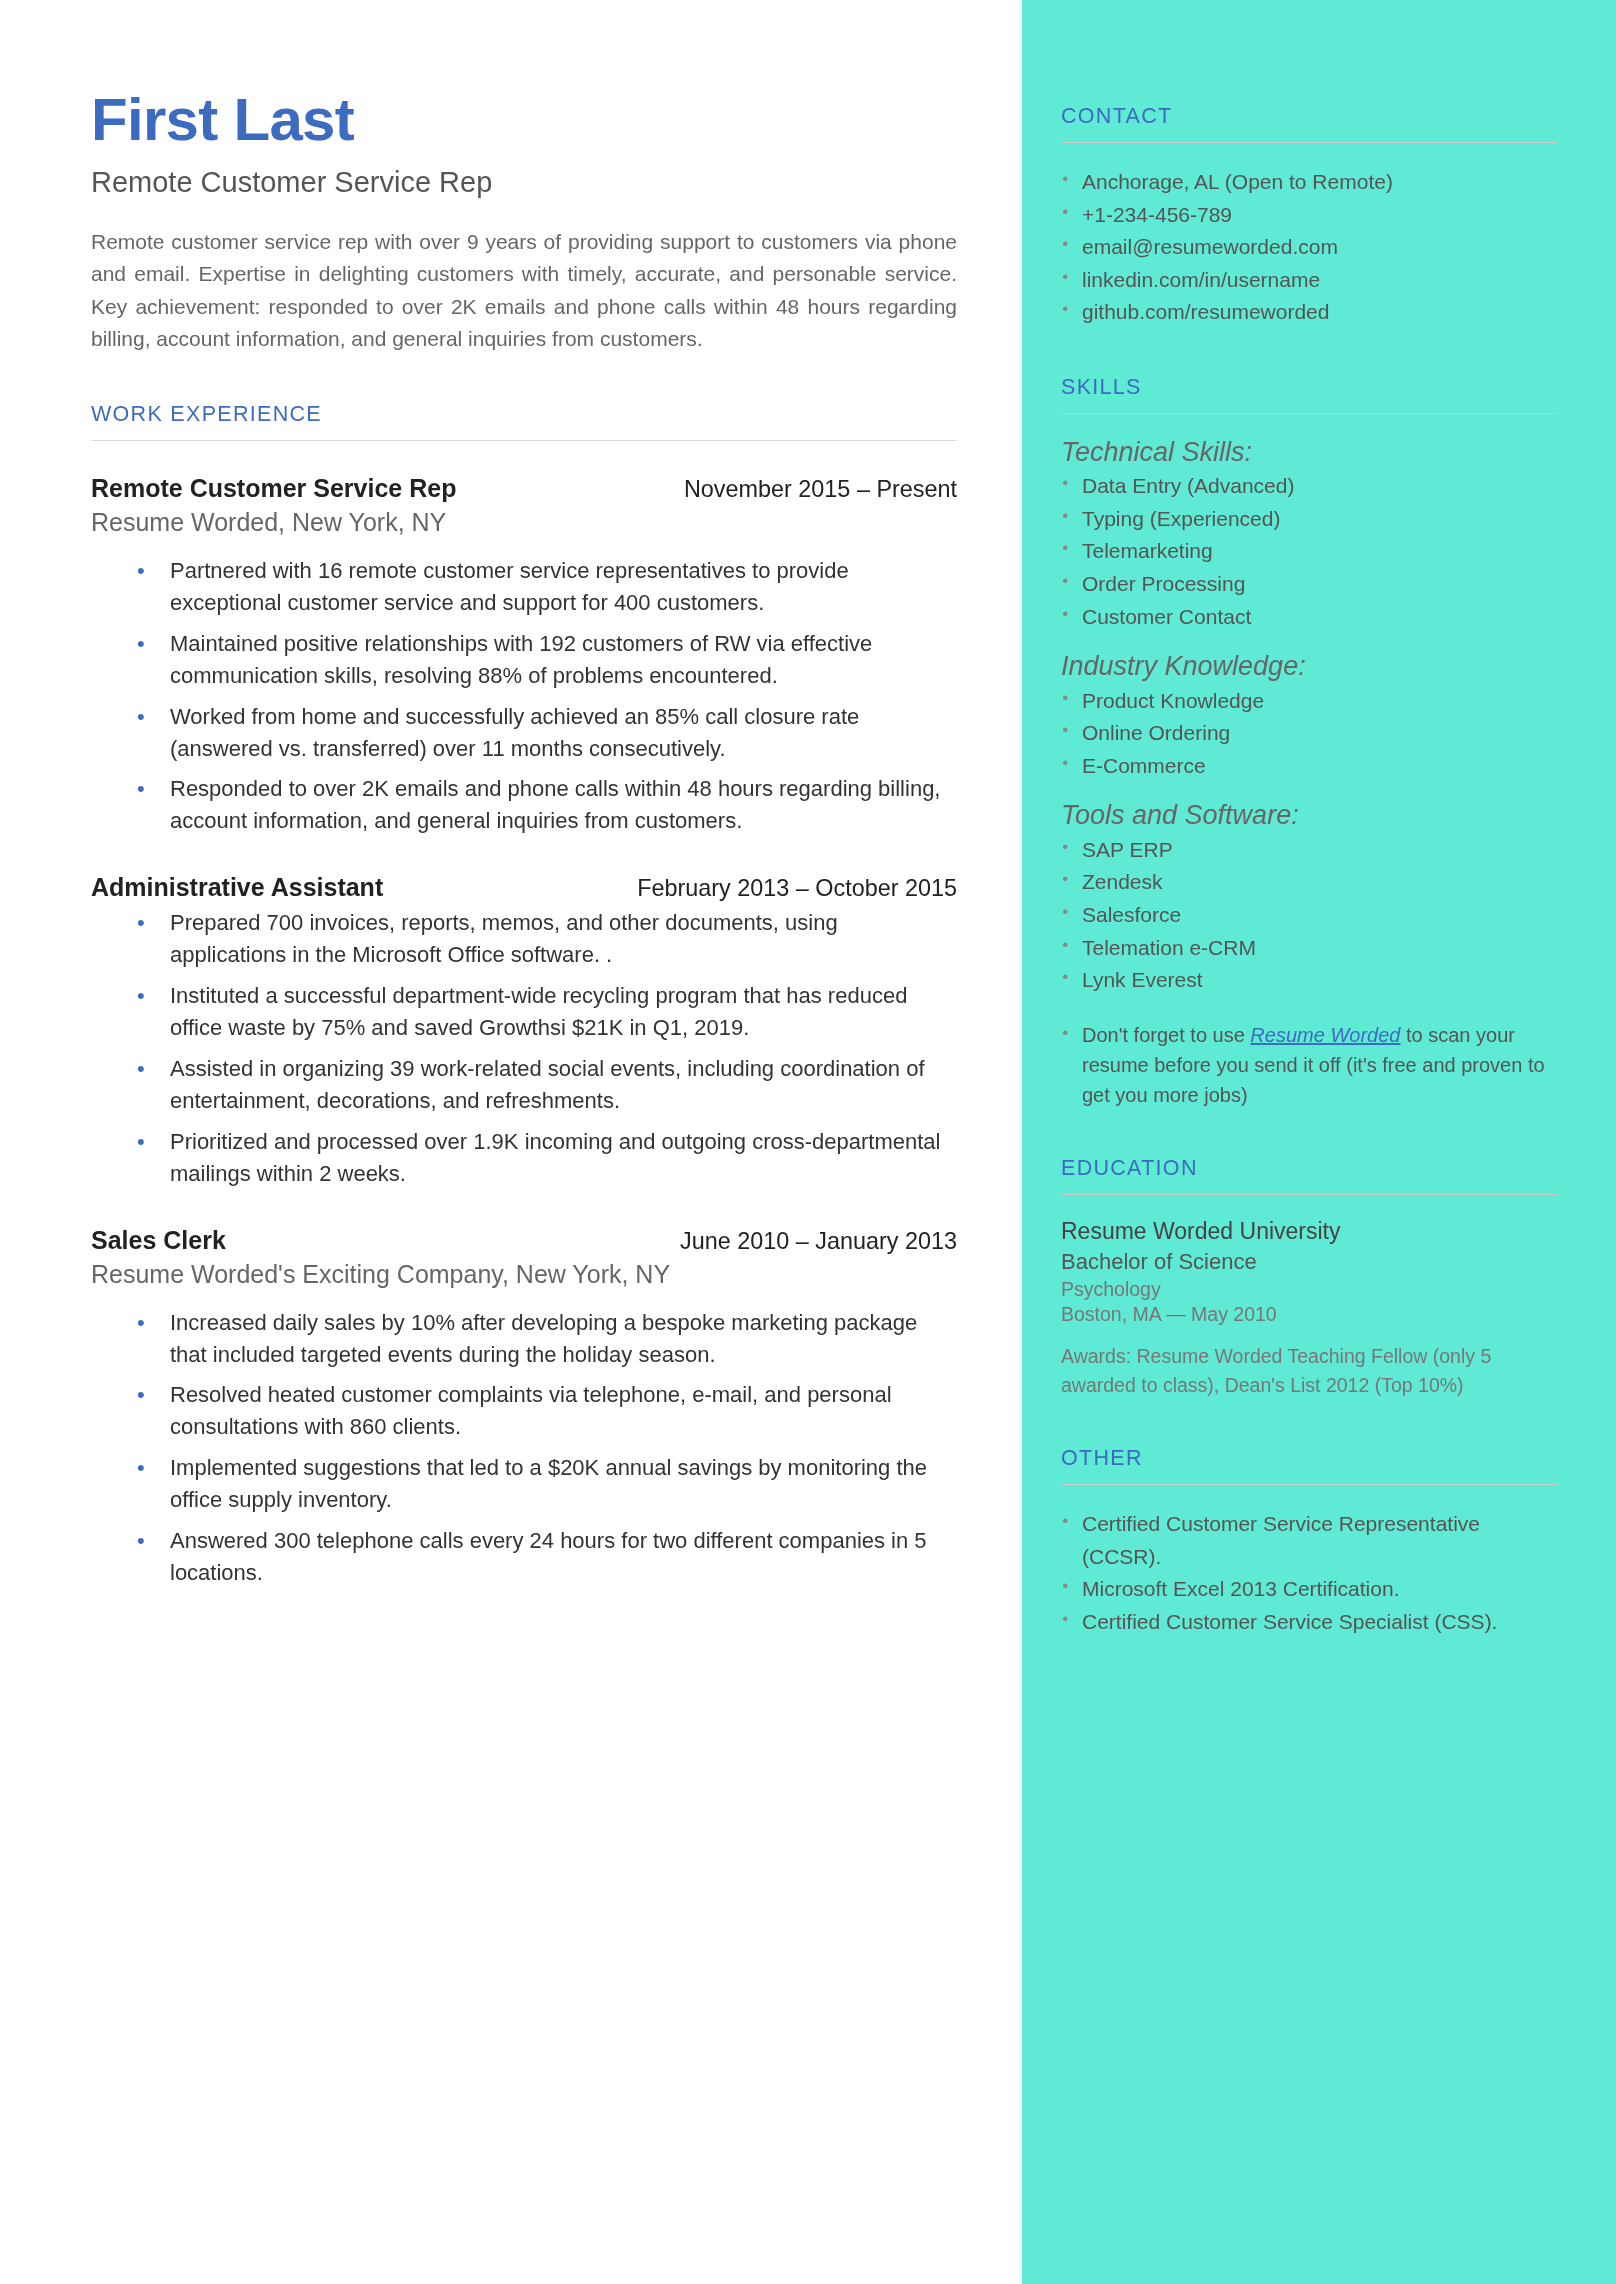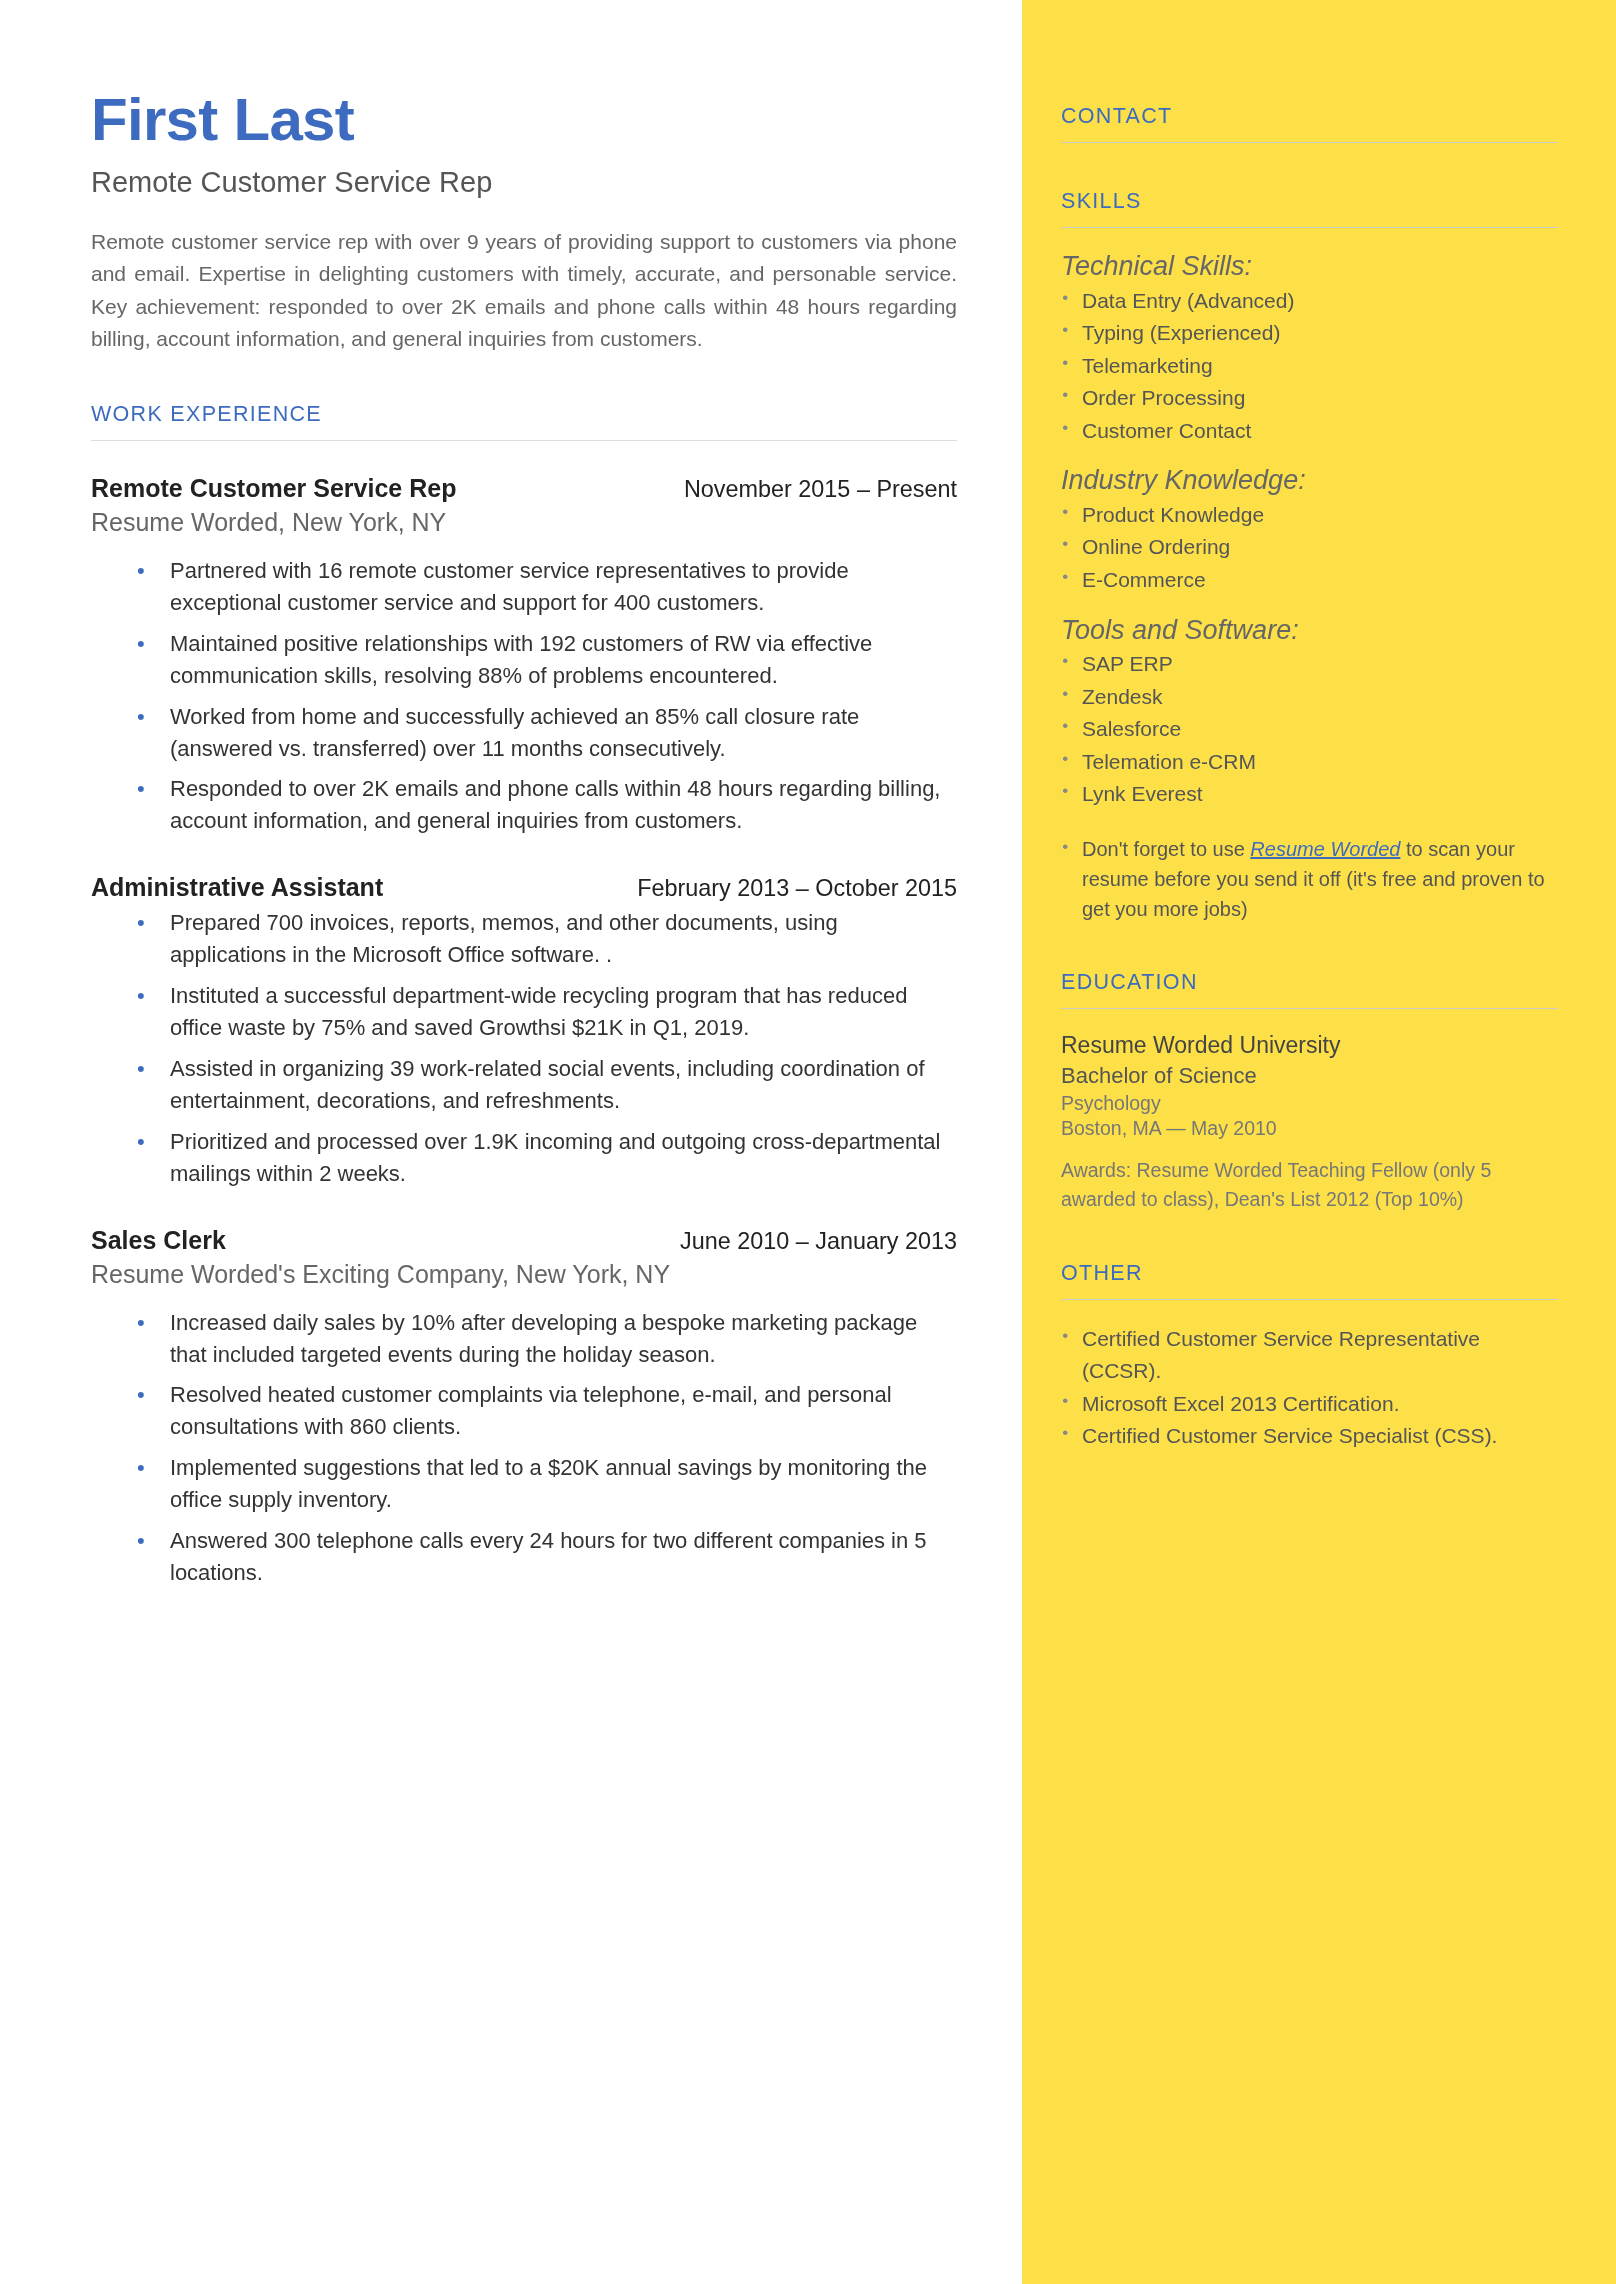--- a/index.html
+++ b/index.html
@@ -10,21 +10,21 @@
     height: 2284px;
     display: flex;
     color: #333;
   }
   .main-col {
     width: 1022px;
     padding: 85px 65px 35px 91px;
   }
   .side-col {
     flex: 1;
-    background: #fde047;
+    background: #5eead4;
     padding: 104px 59px 65px 39px;
   }
   .name {
     font-size: 60px;
     font-weight: 800;
     color: #3d6bbf;
     letter-spacing: -0.7px;
     margin-bottom: 11.7px;
   }
   .title {
@@ -223,20 +223,27 @@
           <li>Answered 300 telephone calls every 24 hours for two different companies in 5 locations.</li>
         </ul>
       </div>
     </div>
 </div>
 
 <div class="side-col">
   <div class="side-section">
     <div class="section-header">CONTACT</div>
     <hr class="hr">
+    <ul class="side-list" id="contact-list">
+        <li>Anchorage, AL (Open to Remote)</li>
+        <li>+1-234-456-789</li>
+        <li>email@resumeworded.com</li>
+        <li>linkedin.com/in/username</li>
+        <li>github.com/resumeworded</li>
+      </ul>
   </div>
 
   <div class="side-section">
     <div class="section-header">SKILLS</div>
     <hr class="hr">
     <div id="skills-groups">
         <div class="skill-label">Technical Skills:</div>
         <ul class="side-list">
           <li>Data Entry (Advanced)</li>
           <li>Typing (Experienced)</li>

